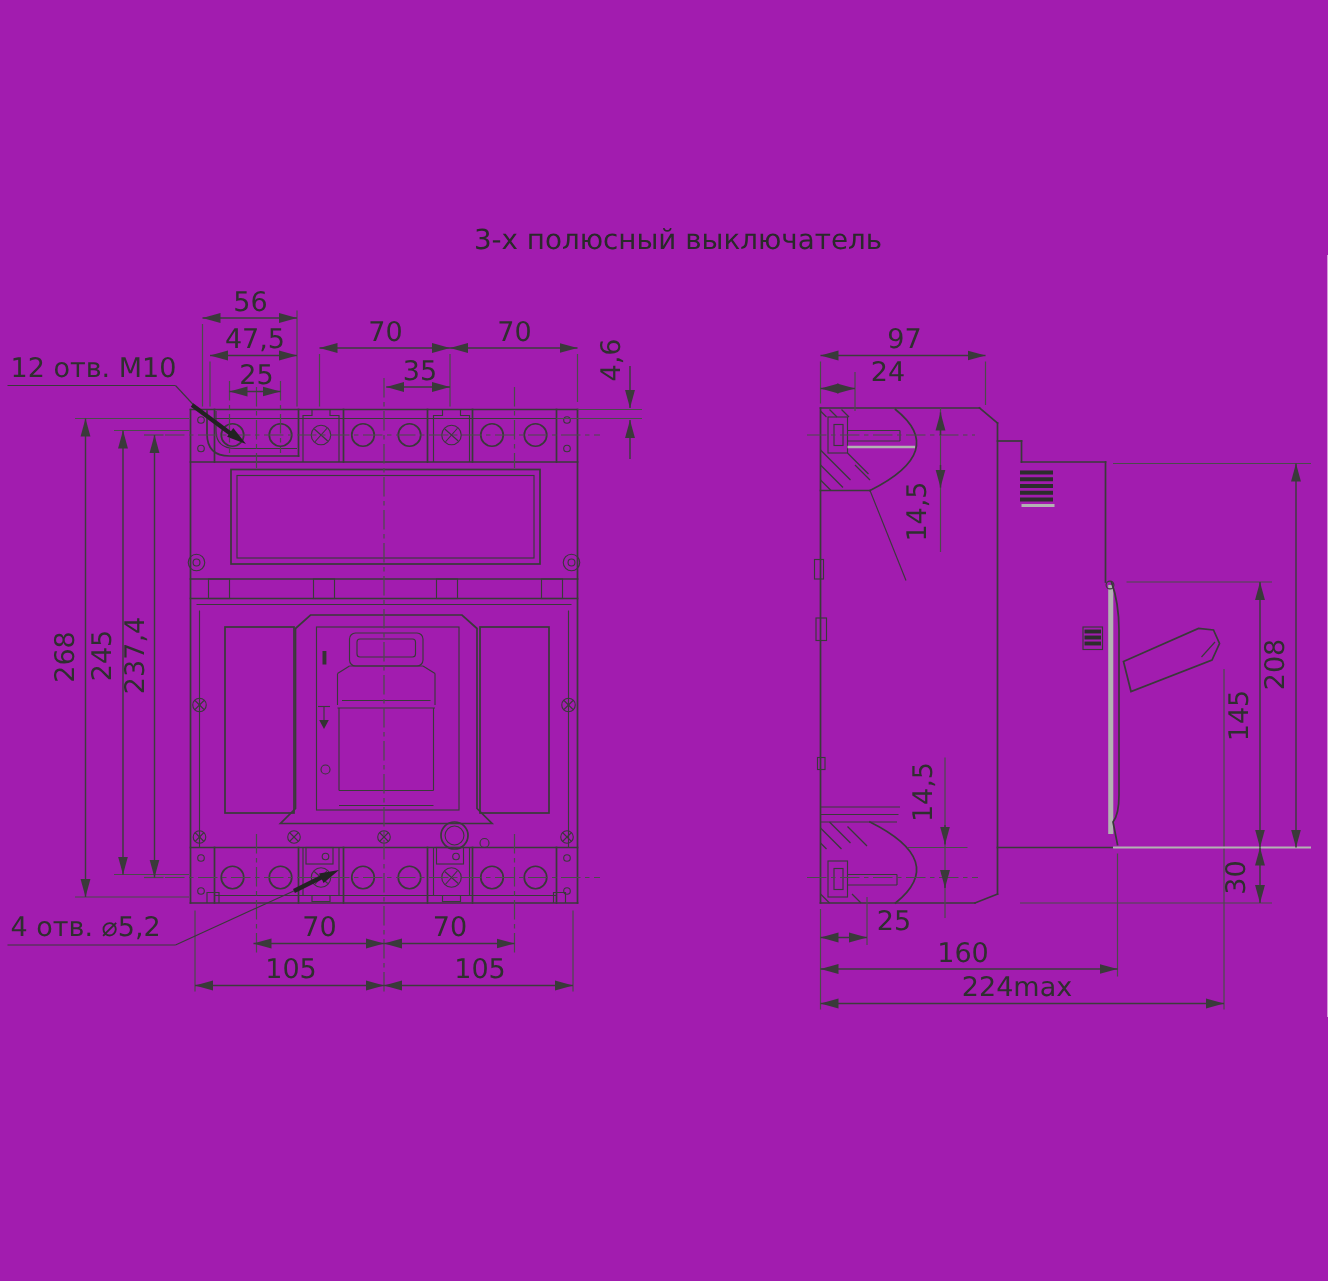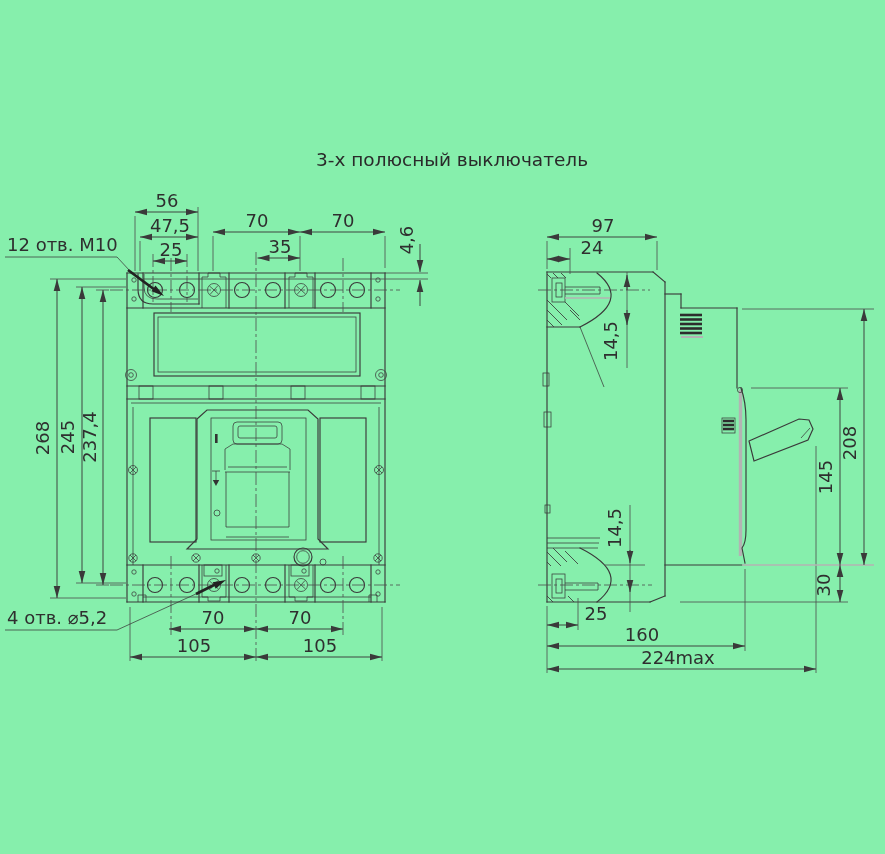--- a/index.html
+++ b/index.html
@@ -1,16 +1,16 @@
 <!DOCTYPE html>
 <html><head>
 <meta charset="utf-8">
 <style>
   html,body{margin:0;padding:0;background:#ffffff;}
-  .stage{position:relative;width:885px;height:854px;background:#86efac;overflow:hidden;}
+  .stage{position:relative;width:885px;height:854px;background:#a21caf;overflow:hidden;}
   svg{position:absolute;left:0;top:0;}
   .ln{stroke:#3a3a3a;stroke-width:1.15;fill:none;stroke-linecap:square;}
   .tn{stroke:#3a3a3a;stroke-width:.75;fill:none;}
   .ext{stroke:#4b4b4b;stroke-width:.8;fill:none;}
   .dim{stroke:#3c3c3c;stroke-width:.95;fill:none;}
   .cl{stroke:#4b4b4b;stroke-width:.8;fill:none;stroke-dasharray:13 3 3 3;}
   .gray{stroke:#b3b3b3;}
   .hatch{stroke:#3a3a3a;stroke-width:.85;fill:none;}
   .vent{stroke:#2d2d2d;stroke-width:2.6;}
   .thick{stroke:#222;stroke-width:2.8;fill:none;}

